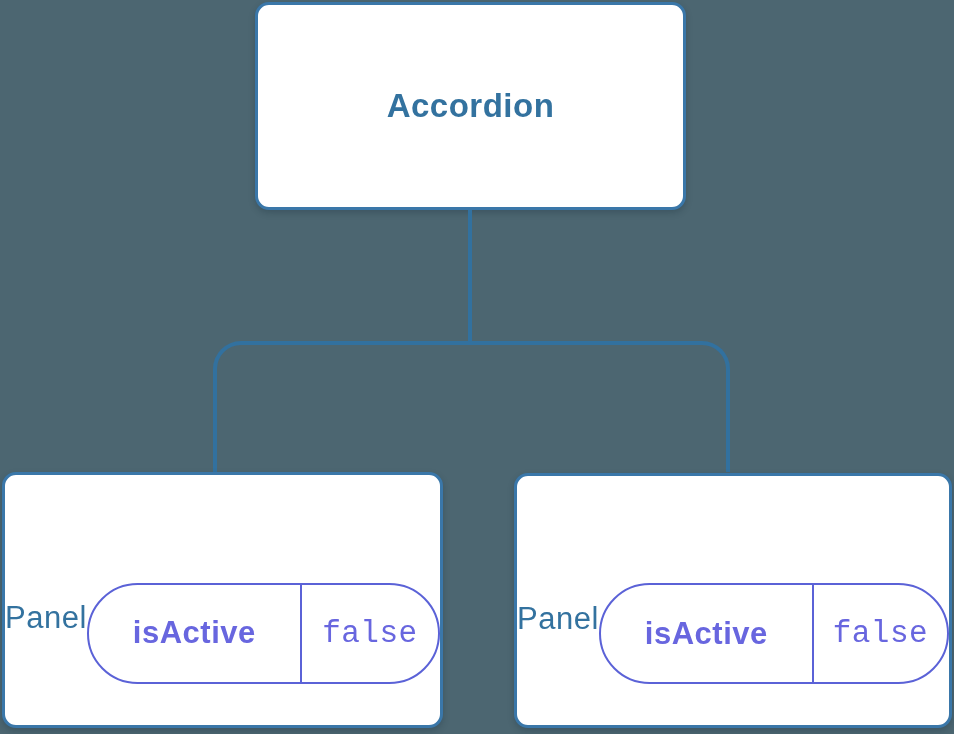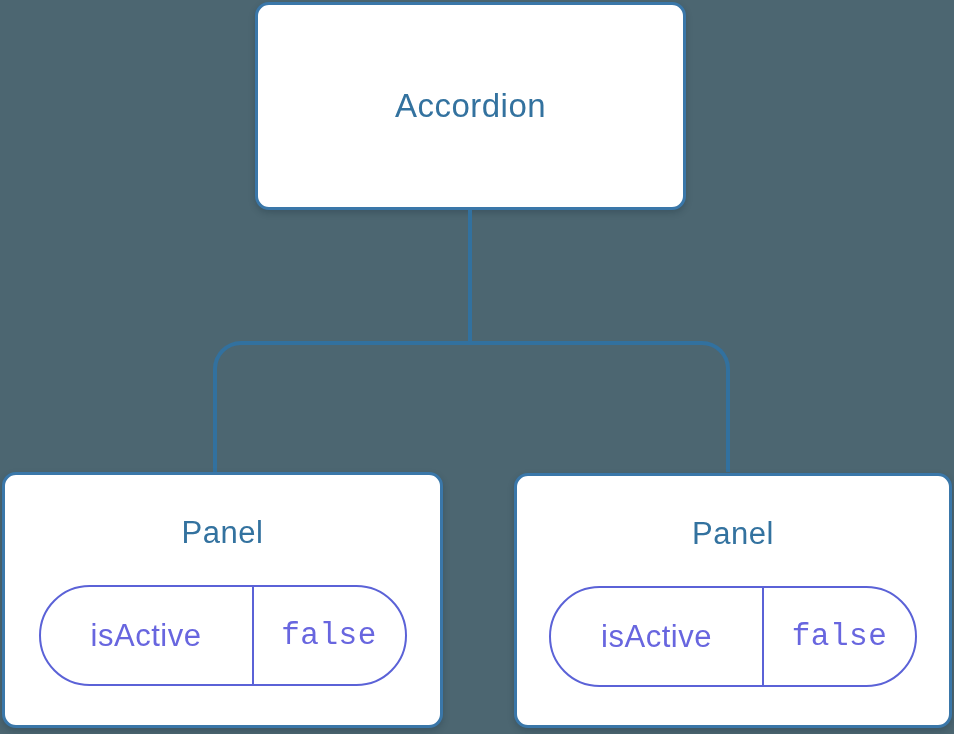--- a/index.html
+++ b/index.html
@@ -34,21 +34,21 @@
   .root-node {
     left: 255px; top: 2px;
     width: 431px; height: 208px;
     display: flex;
     align-items: center;
     justify-content: center;
   }
   .root-label {
     color: var(--label-blue);
     font-size: 33px;
-    font-weight: 400;
+    font-weight: 700;
     letter-spacing: 0.5px;
   }
   
   .stem {
     position: absolute;
     left: 468px; top: 210px;
     width: 4px; height: 135px;
     background: var(--stroke);
   }
   
@@ -56,21 +56,21 @@
     position: absolute;
     left: 213px; top: 341px;
     width: 517px; height: 131px;
     border-top: 4px solid var(--stroke);
     border-left: 4px solid var(--stroke);
     border-right: 4px solid var(--stroke);
     border-radius: 28px 28px 0 0;
   }
   .panel-node {
     display: flex;
-    flex-direction: column;
+    flex-direction: row;
     align-items: center;
     padding-top: 36px;
   }
   .panel-left  { left: 2px;   top: 472px; width: 441px; height: 256px; }
   .panel-right { left: 514px; top: 473px; width: 438px; height: 255px; }
   .panel-title {
     color: var(--label-blue);
     font-size: 31px;
     font-weight: 500;
     letter-spacing: 0.5px;
@@ -90,20 +90,21 @@
     display: flex;
     align-items: center;
     justify-content: center;
     color: var(--state-text);
     font-size: 31px;
     letter-spacing: 0.5px;
   }
   .pill-key {
     flex: 0 0 213px;
     border-right: 2px solid var(--state-stroke);
+    font-weight: bold;
   }
   .pill-value { flex: 1 1 auto; font-family: Liberation Mono, monospace; }
 </style>
 </head>
 <body>
 
 <div class="canvas">
 
   <div class="node root-node">
     <span class="root-label">Accordion</span>

